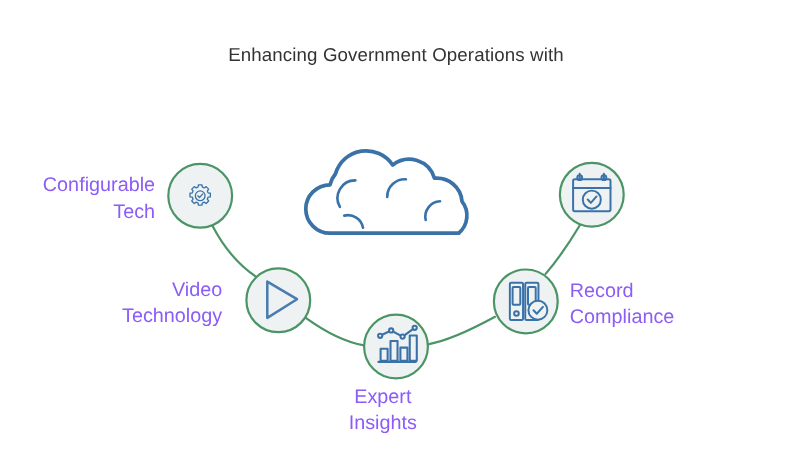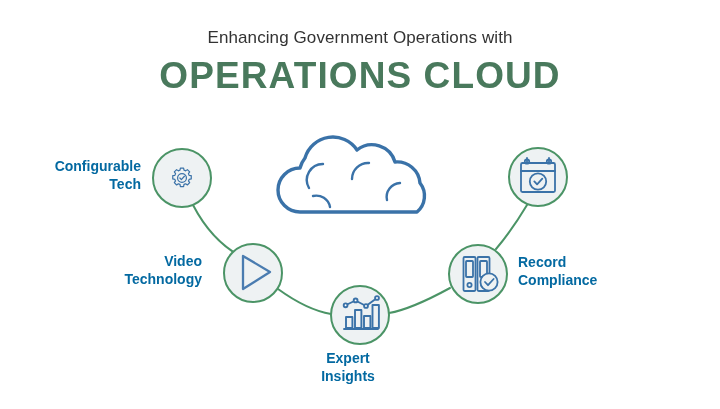--- a/index.html
+++ b/index.html
@@ -33,21 +33,21 @@
     text-align: center;
     padding-top: 27px;
     box-sizing: border-box;
   }
   .subtitle {
     font-size: 17px;
     font-weight: 400;
     color: #333333;
     letter-spacing: 0.1px;
     line-height: 1.25;
-    margin: 0;
+    margin: 12px;
   }
   .maintitle {
     font-size: 37px;
     font-weight: 700;
     color: #49795c;
     letter-spacing: 1.1px;
     line-height: 1.18;
     margin: 6px 0 0 0;
   }
 
@@ -56,44 +56,43 @@
     position: absolute;
     left: 0;
     top: 0;
     width: 720px;
     height: 409px;
   }
 
   
   .node-label {
     position: absolute;
-    font-size: 14px;
+    font-size: 18px;
     line-height: 1.32;
-    color: #0369a1;
-    font-weight: 700;
+    color: #8b5cf6;
+    font-weight: 400;
     white-space: pre-line;
   }
   .label-right-align { text-align: right; }
   .label-left-align  { text-align: left; }
   .label-center-align{ text-align: center; }
 
   #label-configurable-tech { left: 0px;   top: 157px; width: 141px; }
   #label-video-technology  { left: 56px;  top: 252px; width: 146px; }
   #label-expert-insights   { left: 288px; top: 349px; width: 120px; }
   #label-record-compliance { left: 518px; top: 253px; width: 160px; }
   #label-agenda-automation { left: 578px; top: 157px; width: 142px; }
 </style>
 </head>
 <body>
 
 <div id="infographic">
 
   <div class="header">
     <p class="subtitle">Enhancing Government Operations with</p>
-    <p class="maintitle">OPERATIONS CLOUD</p>
   </div>
 
   <svg id="scene" viewBox="0 0 720 409" xmlns="http://www.w3.org/2000/svg">
 
     <g>
       <path d="M 193,205 C 205,228 222,246 240,256" fill="none" stroke="#4b9466" stroke-width="2" stroke-linecap="round"></path>
       <path d="M 278,289 C 296,302 313,311 331,314" fill="none" stroke="#4b9466" stroke-width="2" stroke-linecap="round"></path>
       <path d="M 389,313 C 407,310 428,300 450,288" fill="none" stroke="#4b9466" stroke-width="2" stroke-linecap="round"></path>
       <path d="M 496,249 C 508,235 518,220 527,205" fill="none" stroke="#4b9466" stroke-width="2" stroke-linecap="round"></path>
     </g>

